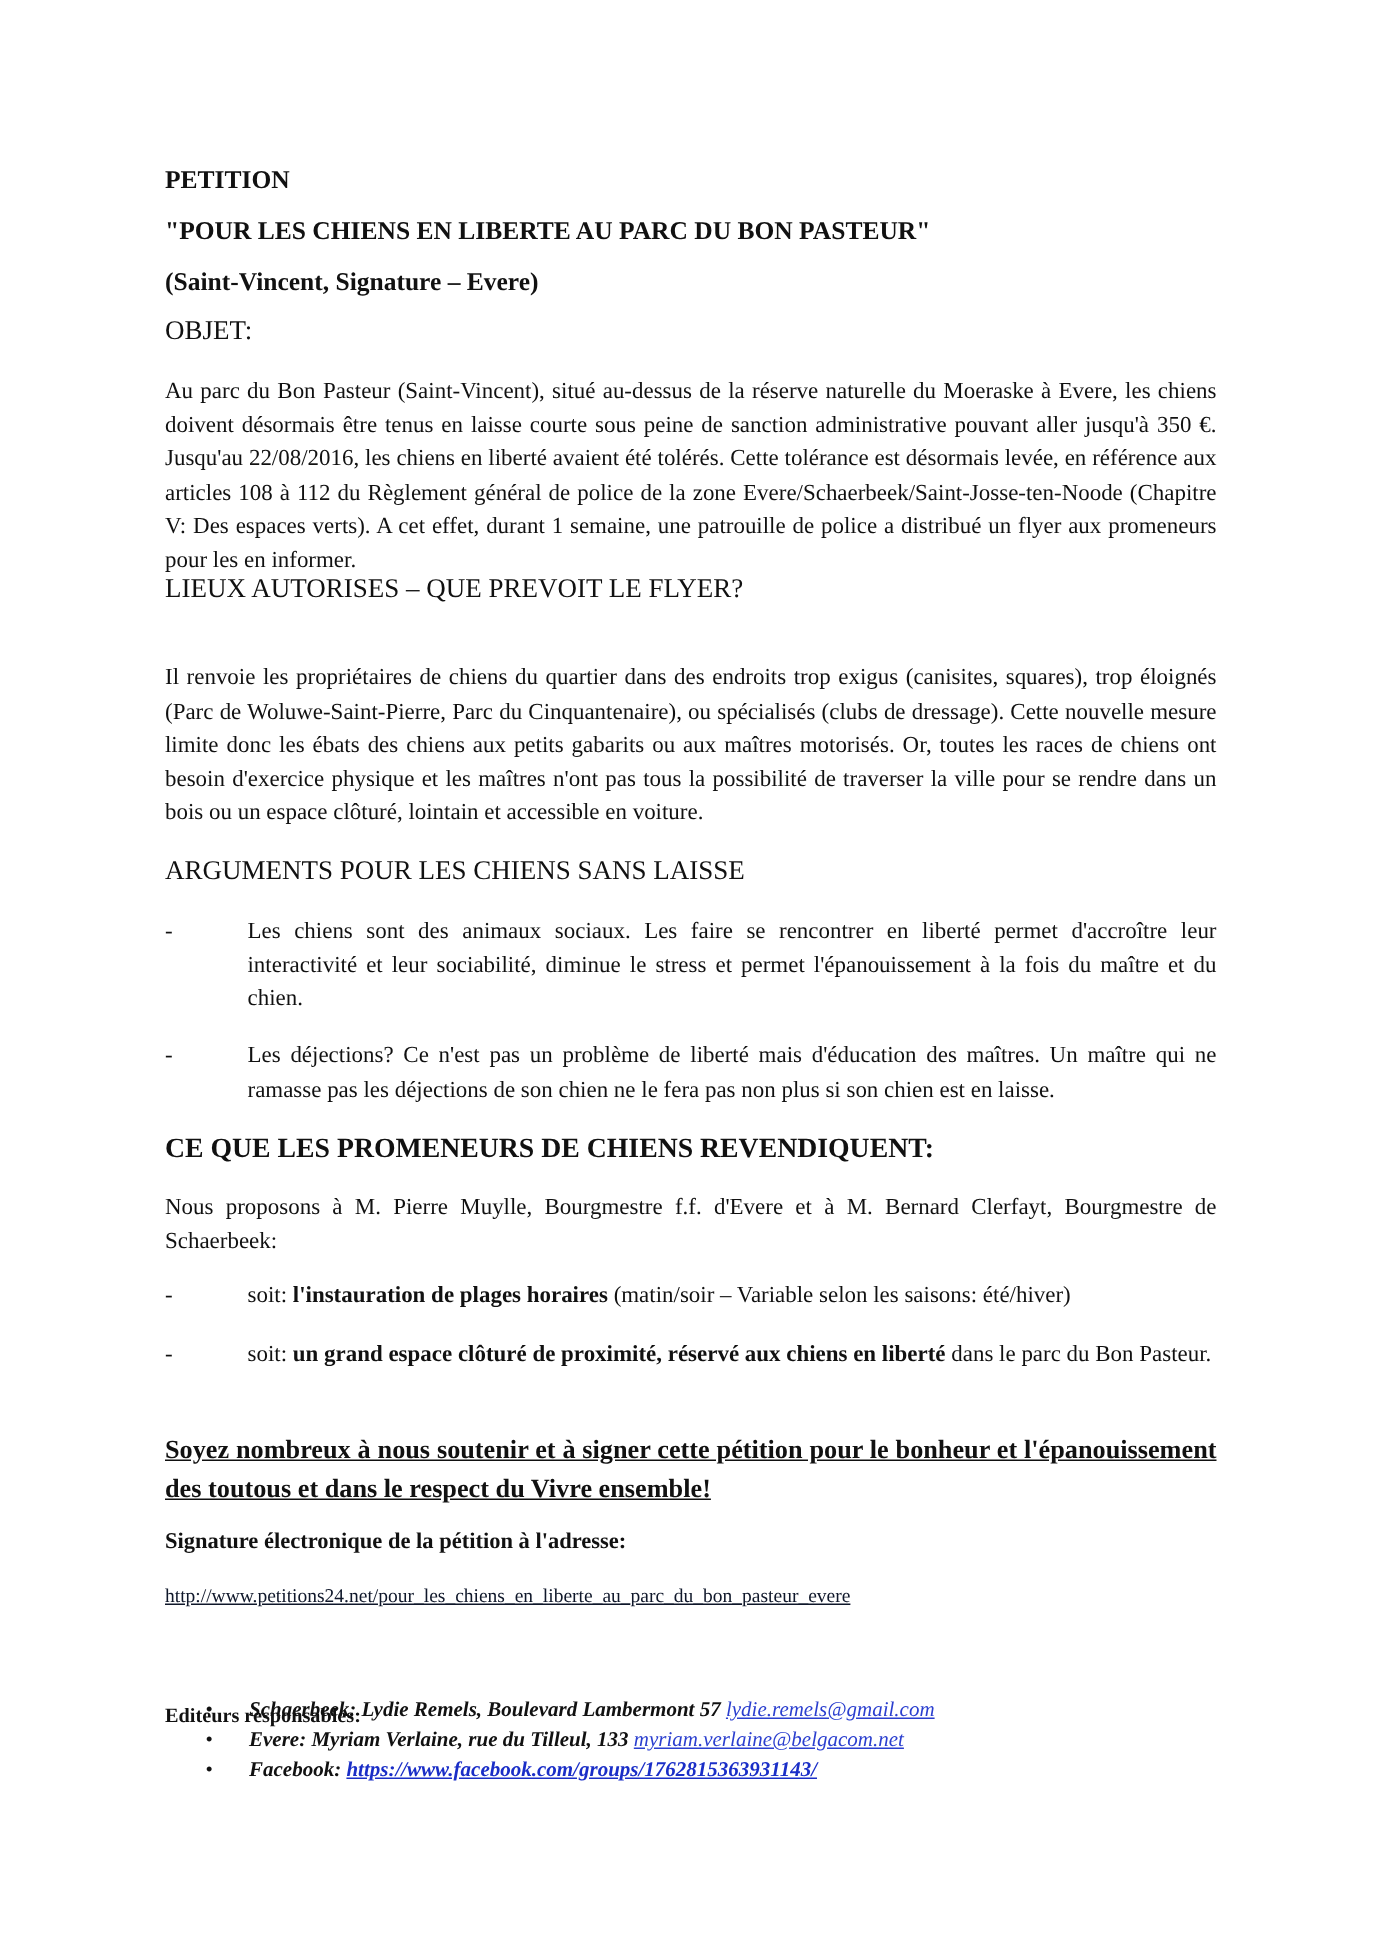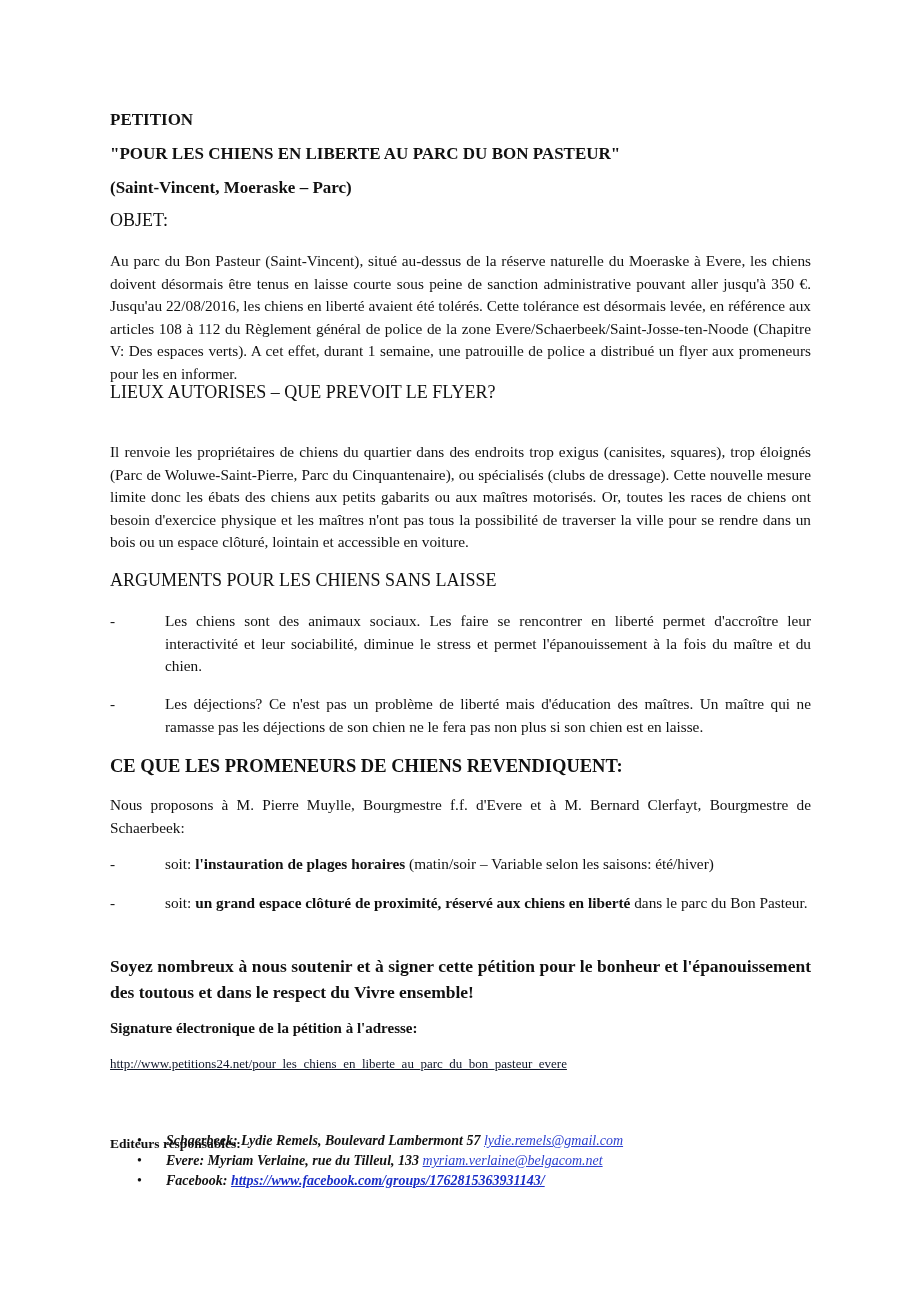--- a/index.html
+++ b/index.html
@@ -28,21 +28,21 @@
   .fb { font-style: italic; font-weight: bold; color: #1a2ec7; text-decoration: underline; }
   b { font-weight: bold; }
 </style>
 </head>
 <body>
 
 <div class="page">
 
   <div class="t1 center">PETITION</div>
   <div class="t2 center">"POUR LES CHIENS EN LIBERTE AU PARC DU BON PASTEUR"</div>
-  <div class="t3 center">(Saint-Vincent, Moeraske – Parc)</div>
+  <div class="t3 center">(Saint-Vincent, Signature – Evere)</div>
 
   <div class="h-sec" style="top:210px;">OBJET:</div>
   <div class="para" style="top:250px;">Au parc du Bon Pasteur (Saint-Vincent), situé au-dessus de la réserve naturelle du Moeraske à Evere, les chiens doivent désormais être tenus en laisse courte sous peine de sanction administrative pouvant aller jusqu'à 350 €. Jusqu'au 22/08/2016, les chiens en liberté avaient été tolérés. Cette tolérance est désormais levée, en référence aux articles 108 à 112 du Règlement général de police de la zone Evere/Schaerbeek/Saint-Josse-ten-Noode (Chapitre V: Des espaces verts). A cet effet, durant 1 semaine, une patrouille de police a distribué un flyer aux promeneurs pour les en informer.</div>
 
   <div class="h-sec" style="top:382px;">LIEUX AUTORISES – QUE PREVOIT LE FLYER?</div>
   <div class="para" style="top:441px;">Il renvoie les propriétaires de chiens du quartier dans des endroits trop exigus (canisites, squares), trop éloignés (Parc de Woluwe-Saint-Pierre, Parc du Cinquantenaire), ou spécialisés (clubs de dressage). Cette nouvelle mesure limite donc les ébats des chiens aux petits gabarits ou aux maîtres motorisés. Or, toutes les races de chiens ont besoin d'exercice physique et les maîtres n'ont pas tous la possibilité de traverser la ville pour se rendre dans un bois ou un espace clôturé, lointain et accessible en voiture.</div>
 
   <div class="h-sec" style="top:570px;">ARGUMENTS POUR LES CHIENS SANS LAISSE</div>
 
   <div class="bullet-row" style="top:610px;">
@@ -59,21 +59,21 @@
 
   <div class="bullet-row" style="top:853px;">
     <span class="dash">-</span>
     <div class="btext"><span>soit: </span><b>l'instauration de plages horaires</b><span> (matin/soir – Variable selon les saisons: été/hiver)</span></div>
   </div>
   <div class="bullet-row" style="top:892px;">
     <span class="dash">-</span>
     <div class="btext"><span>soit: </span><b>un grand espace clôturé de proximité, réservé aux chiens en liberté</b><span> dans le parc du Bon Pasteur.</span></div>
   </div>
 
-  <div class="call" style="top:953px;">Soyez nombreux à nous soutenir et à signer cette pétition pour le bonheur et l'épanouissement des toutous et dans le respect du Vivre ensemble!</div>
+  <div class="call" style="top:953px;text-decoration:underline;">Soyez nombreux à nous soutenir et à signer cette pétition pour le bonheur et l'épanouissement des toutous et dans le respect du Vivre ensemble!</div>
 
   <div class="sig" style="top:1020px;">Signature électronique de la pétition à l'adresse:</div>
   <div class="url" style="top:1056px;">http://www.petitions24.net/pour_les_chiens_en_liberte_au_parc_du_bon_pasteur_evere</div>
 
   <div class="ed-title" style="top:1096px;margin-top:40px;">Editeurs responsables:</div>
 
   <ul class="ed-list">
     <li>
       <span class="dot">•</span>
       <span class="ed-label">Schaerbeek: Lydie Remels, Boulevard Lambermont 57</span>

